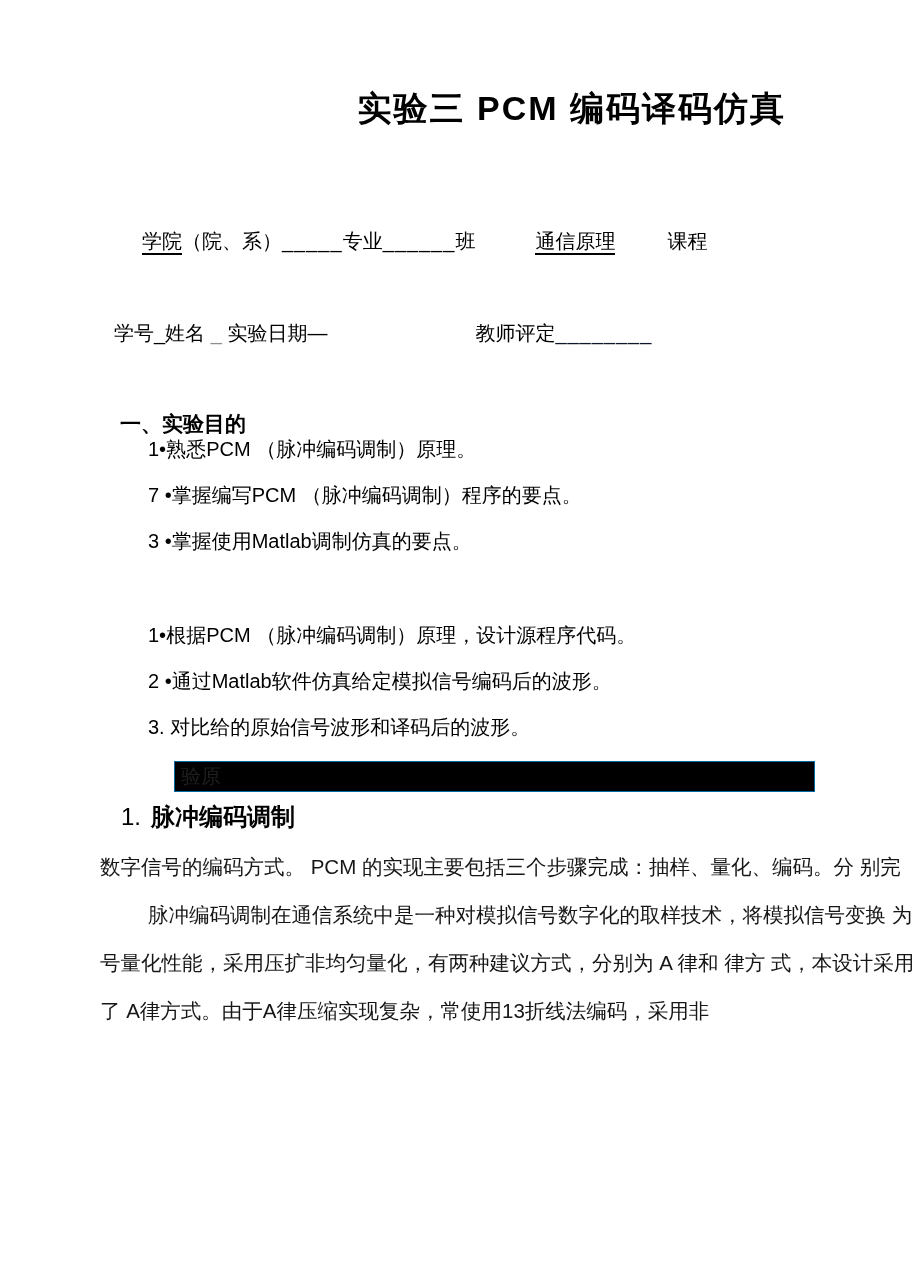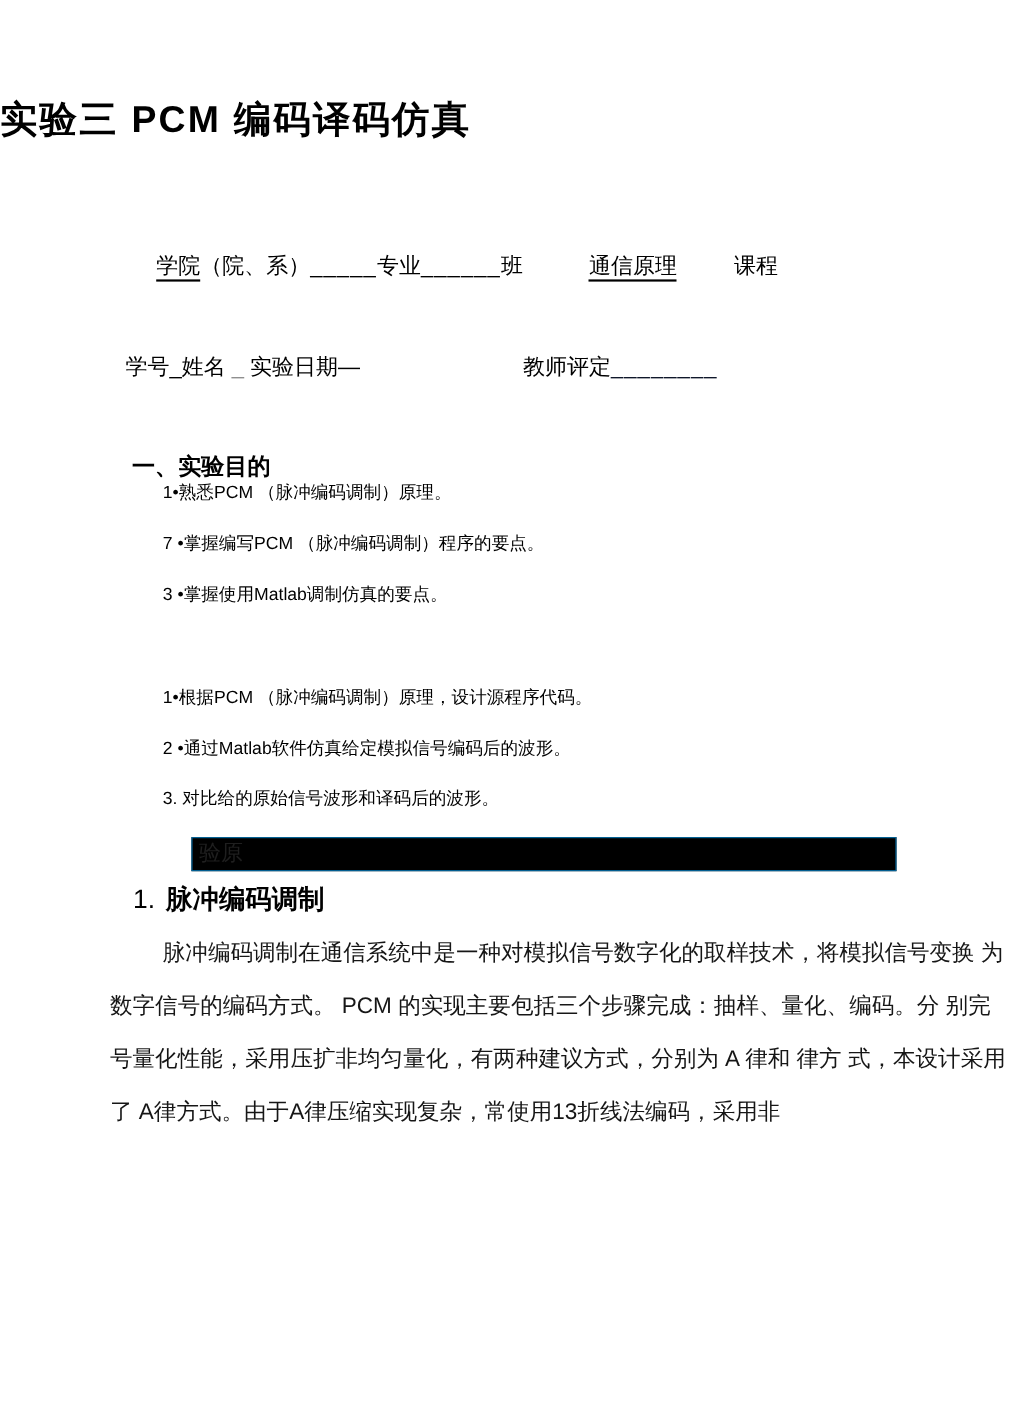--- a/index.html
+++ b/index.html
@@ -9,42 +9,42 @@
     font-family:"Liberation Sans","DejaVu Sans",sans-serif;
     color:#000;
     position:relative;
     overflow:hidden;
   }
   .abs { position:absolute; }
 
   
   .doc-title {
     top:86px; left:0; width:786px;
-    text-align:left;
+    text-align:right;
     font-size:34px; font-weight:bold;
     letter-spacing:2px;
     color:#000;
   }
 
   
   .header-line1 { top:228px; left:118px; font-size:20px; white-space:nowrap; }
   .header-line2 { top:320px; left:114px; font-size:20px; white-space:nowrap; }
   .u   { border-bottom:2px solid #000; padding-bottom:1px;margin-left:24px; }
   .blank { letter-spacing:1px; }
   .blank-gray { color:#0f172a; letter-spacing:1px; }
   .gray-underscore { color:#8f8f8f; }
   .sp-s { display:inline-block; width:36px; }
   .sp-m { display:inline-block; width:52px; }
   .sp-xl { display:inline-block; width:148px; }
 
   
   .sec1-head { top:410px; left:120px; font-size:21px; font-weight:bold; }
 
   
-  .list { left:148px; font-size:16px; }
+  .list { left:148px; font-size:20px; }
   .list1 { top:436px; }
   .list2 { top:622px; }
   .list .item { line-height:26px; margin:0 0 20px 0; white-space:nowrap; }
 
   
   .redaction {
     top:761px; left:174px; width:641px; height:31px;
     background:#000000;
     border:1px solid #0369a1;
     box-sizing:border-box;
@@ -96,17 +96,17 @@
 
 <div class="abs redaction">
   <span>验原</span>
 </div>
 
 <div class="abs sec2-head">
   <span class="num">1.</span><span class="txt">脉冲编码调制</span>
 </div>
 
 <div class="abs paragraph">
+  <div class="pline">数字信号的编码方式。 PCM 的实现主要包括三个步骤完成：抽样、量化、编码。分 别完</div>
   <div class="pline first">脉冲编码调制在通信系统中是一种对模拟信号数字化的取样技术，将模拟信号变换 为</div>
-  <div class="pline">数字信号的编码方式。 PCM 的实现主要包括三个步骤完成：抽样、量化、编码。分 别完</div>
   <div class="pline">号量化性能，采用压扩非均匀量化，有两种建议方式，分别为 A 律和 律方 式，本设计采用</div>
   <div class="pline">了 A律方式。由于A律压缩实现复杂，常使用13折线法编码，采用非</div>
 </div>
 
 </body></html>

